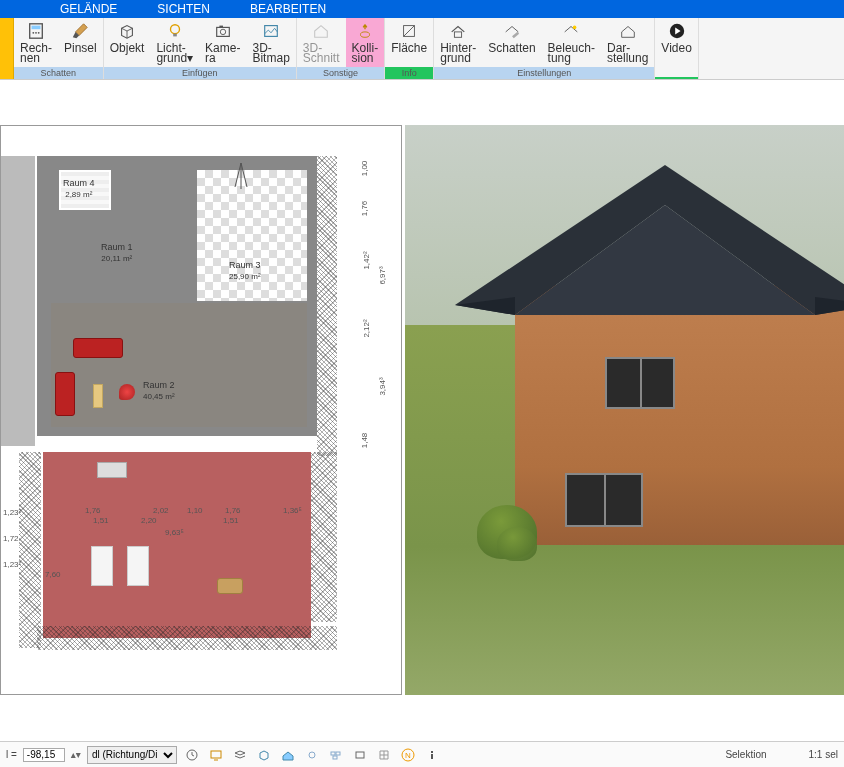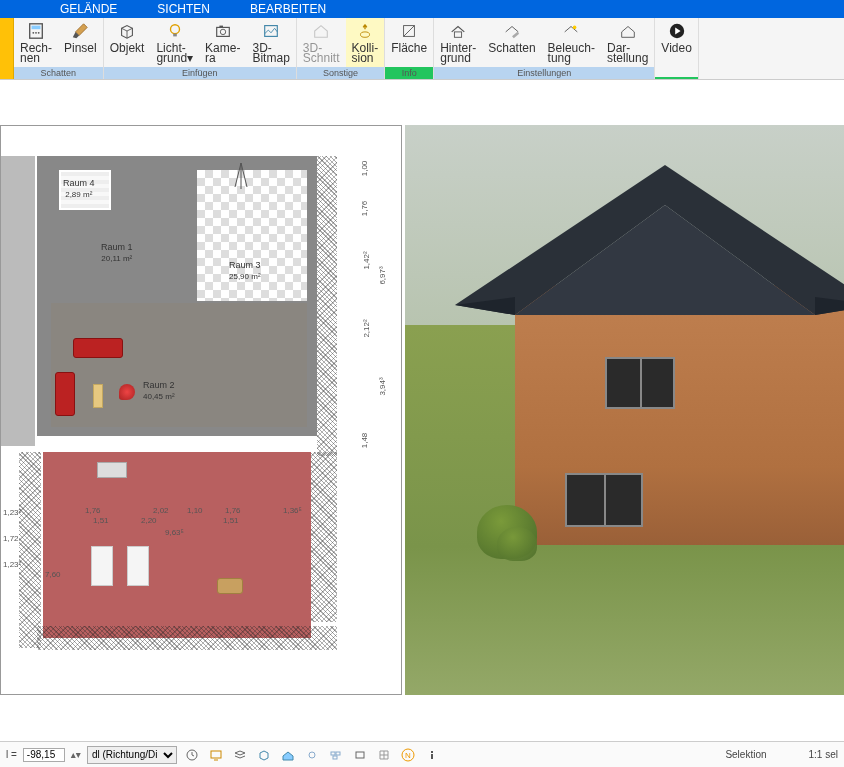--- a/index.html
+++ b/index.html
@@ -8,21 +8,21 @@
     
     .menubar { height: 18px; background: #0066df; display: flex; padding-left: 60px; gap: 40px; align-items: center; }
     .menu-item { color: #fff; font-size: 12px; cursor: pointer; }
 
     
     .ribbon { height: 62px; background: #f5f5f5; border-bottom: 1px solid #ccc; display: flex; }
     .ribbon-edge { width: 14px; background: #ffc107; border-right: 1px solid #e0a800; }
     .ribbon-group { display: flex; flex-direction: column; border-right: 1px solid #ddd; }
     .ribbon-buttons { display: flex; flex: 1; }
     .ribbon-btn { display: flex; flex-direction: column; align-items: center; justify-content: flex-start; padding: 3px 6px 0; cursor: pointer; min-width: 32px; }
-    .ribbon-btn.active { background: #fef9c3; }
+    .ribbon-btn.active { background: #f9a8d4; }
     .ribbon-icon { width: 20px; height: 20px; display: flex; align-items: center; justify-content: center; }
     .ribbon-icon svg { width: 18px; height: 18px; }
     .ribbon-label { font-size: 12px; color: #333; line-height: 10px; margin-top: 2px; }
     .ribbon-group-label { font-size: 9px; color: #555; text-align: center; background: #22c55e; padding: 1px 0; }
     .ribbon-group-label.blue { background: #b8d4f0; }
 
     
     .main { flex: 1; display: flex; background: #fff; position: relative; margin-top: 45px; }
     .view2d { width: 402px; height: 570px; position: relative; background: #fff; border: 1px solid #999; }
     .view3d { flex: 1; height: 570px; background: linear-gradient(to bottom, #a0b5a0 0%, #95ab90 100%); position: relative; overflow: hidden; margin-left: 3px; }

